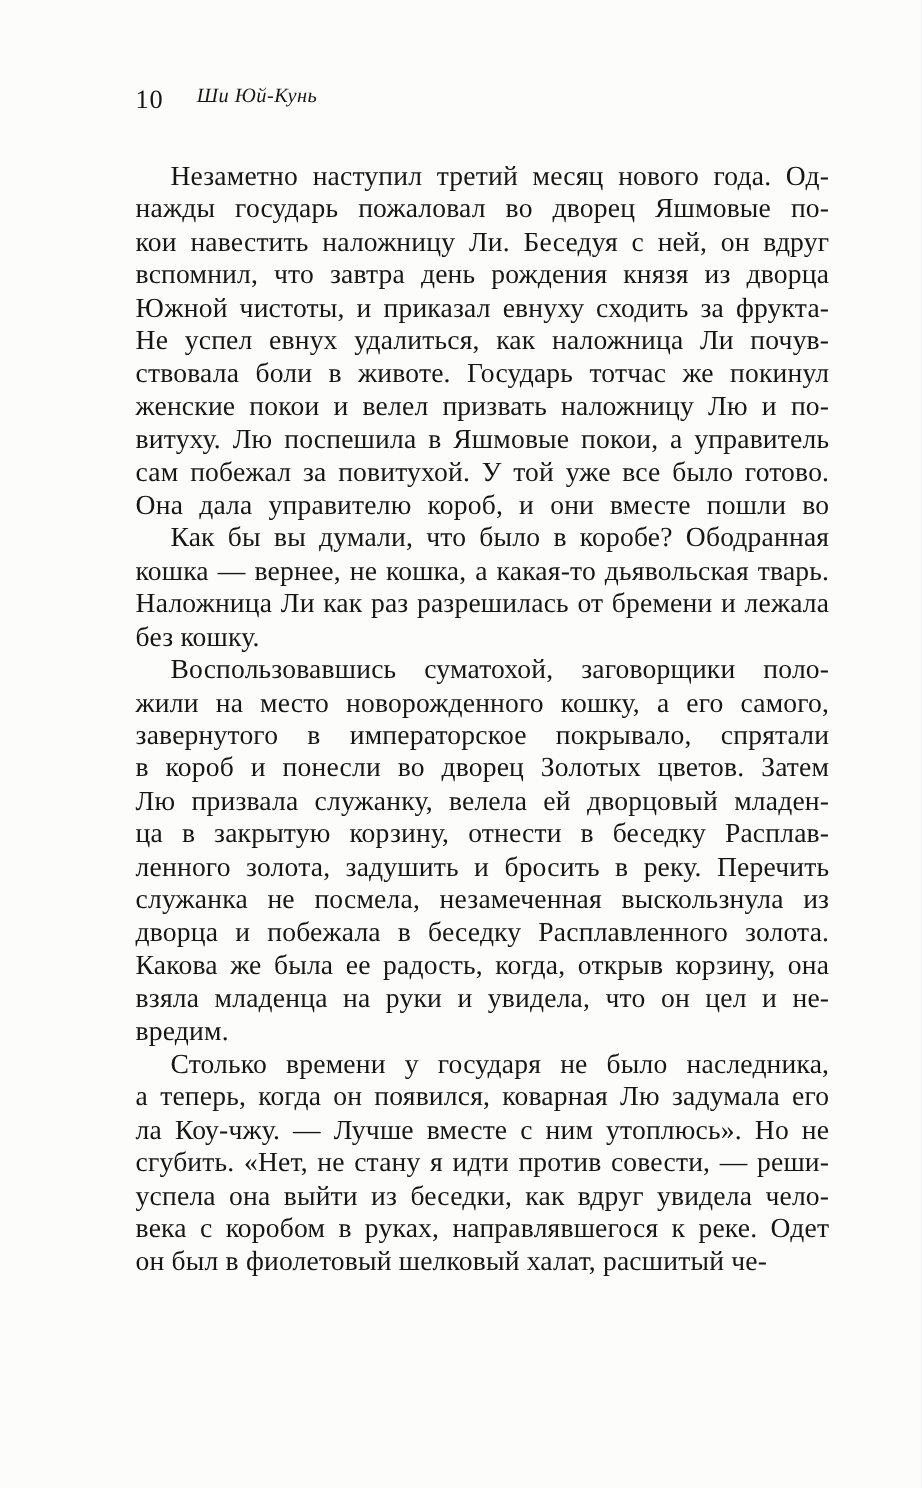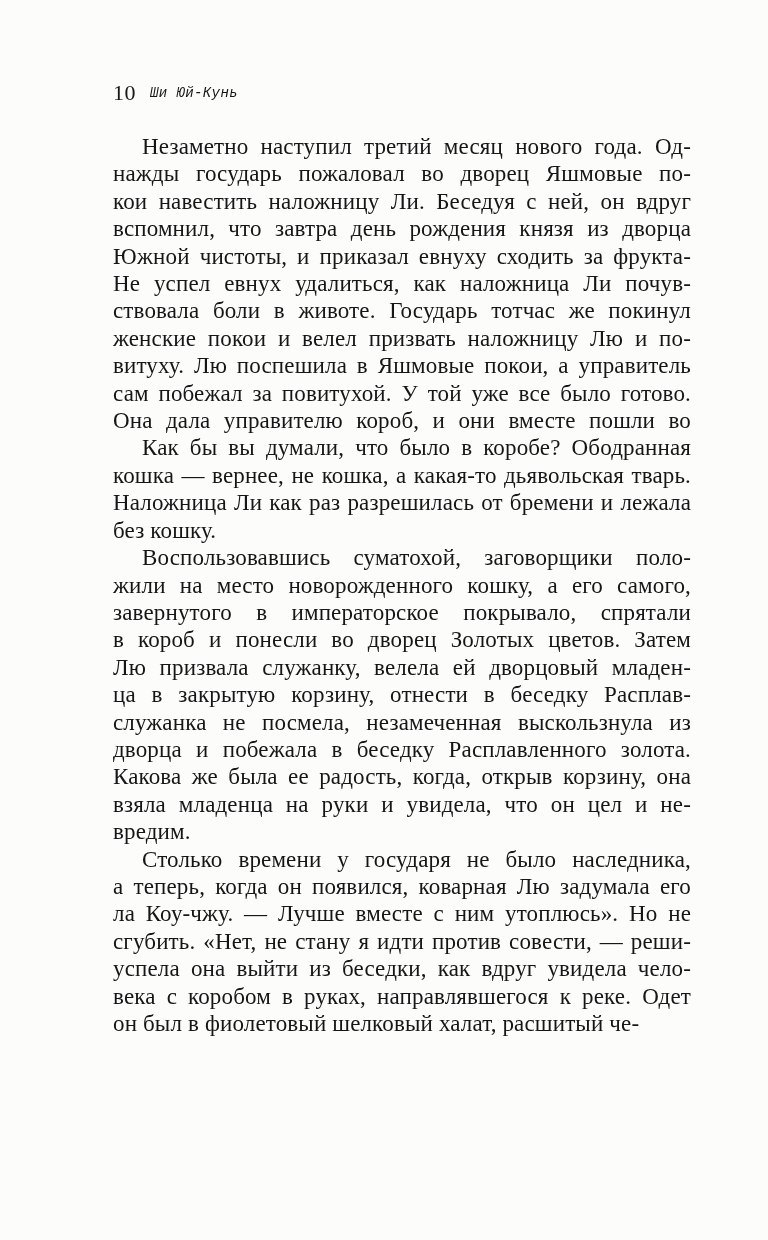--- a/index.html
+++ b/index.html
@@ -13,36 +13,35 @@
     height: 1240px;
     margin: 0 auto;
     background: #fcfcfb;
     font-family: "Liberation Serif", "DejaVu Serif", serif;
     color: #161616;
     overflow: hidden;
   }
   .page-header {
     position: absolute;
     left: 113px;
-    top: 80px;
+    top: 70px;
     width: 578px;
     display: flex;
-    align-items: center;
-    gap: 14px;
+    align-items: flex-start;
+    gap: 28px;
   }
   .page-number {
     font-size: 22px;
     font-weight: 400;
     letter-spacing: 0.5px;
   }
   .running-title {
     font-style: italic;
-    font-size: 14px;
+    font-size: 17px;
     letter-spacing: 0.4px;
-    font-family: Liberation Mono, monospace;
   }
   .text-block {
     position: absolute;
     left: 113px;
     top: 133px;
     width: 578px;
     font-size: 23px;
     line-height: 27.4px;
     letter-spacing: 0.15px;
   }
@@ -91,20 +90,21 @@
         <div class="line">Наложница Ли как раз разрешилась от бремени и лежала</div>
         <div class="line last">без кошку.</div>
       </div>
       <div class="paragraph">
         <div class="line first">Воспользовавшись суматохой, заговорщики поло-</div>
         <div class="line">жили на место новорожденного кошку, а его самого,</div>
         <div class="line">завернутого в императорское покрывало, спрятали</div>
         <div class="line">в короб и понесли во дворец Золотых цветов. Затем</div>
         <div class="line">Лю призвала служанку, велела ей дворцовый младен-</div>
         <div class="line">ца в закрытую корзину, отнести в беседку Расплав-</div>
+        <div class="line">ленного золота, задушить и бросить в реку. Перечить</div>
         <div class="line">служанка не посмела, незамеченная выскользнула из</div>
         <div class="line">дворца и побежала в беседку Расплавленного золота.</div>
         <div class="line">Какова же была ее радость, когда, открыв корзину, она</div>
         <div class="line">взяла младенца на руки и увидела, что он цел и не-</div>
         <div class="line last">вредим.</div>
       </div>
       <div class="paragraph">
         <div class="line first">Столько времени у государя не было наследника,</div>
         <div class="line">а теперь, когда он появился, коварная Лю задумала его</div>
         <div class="line">ла Коу-чжу. — Лучше вместе с ним утоплюсь». Но не</div>

